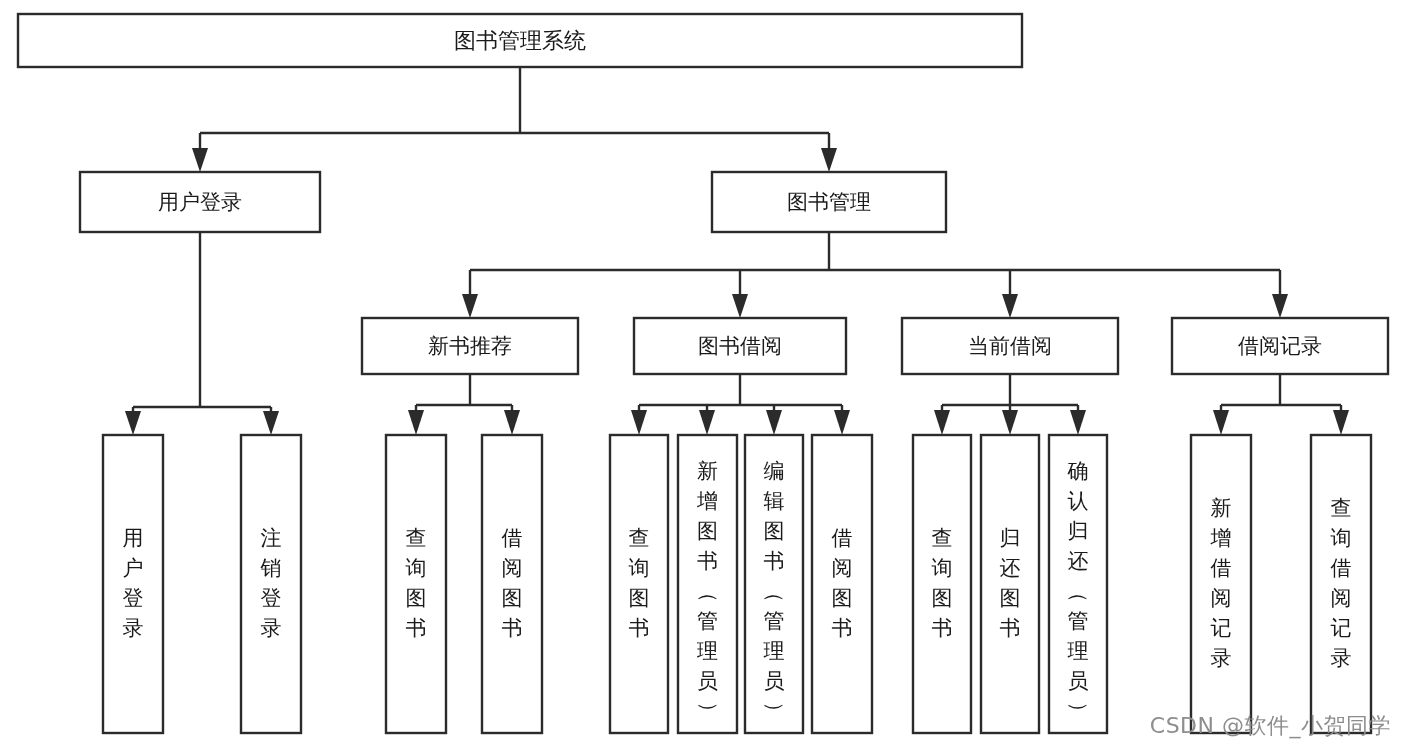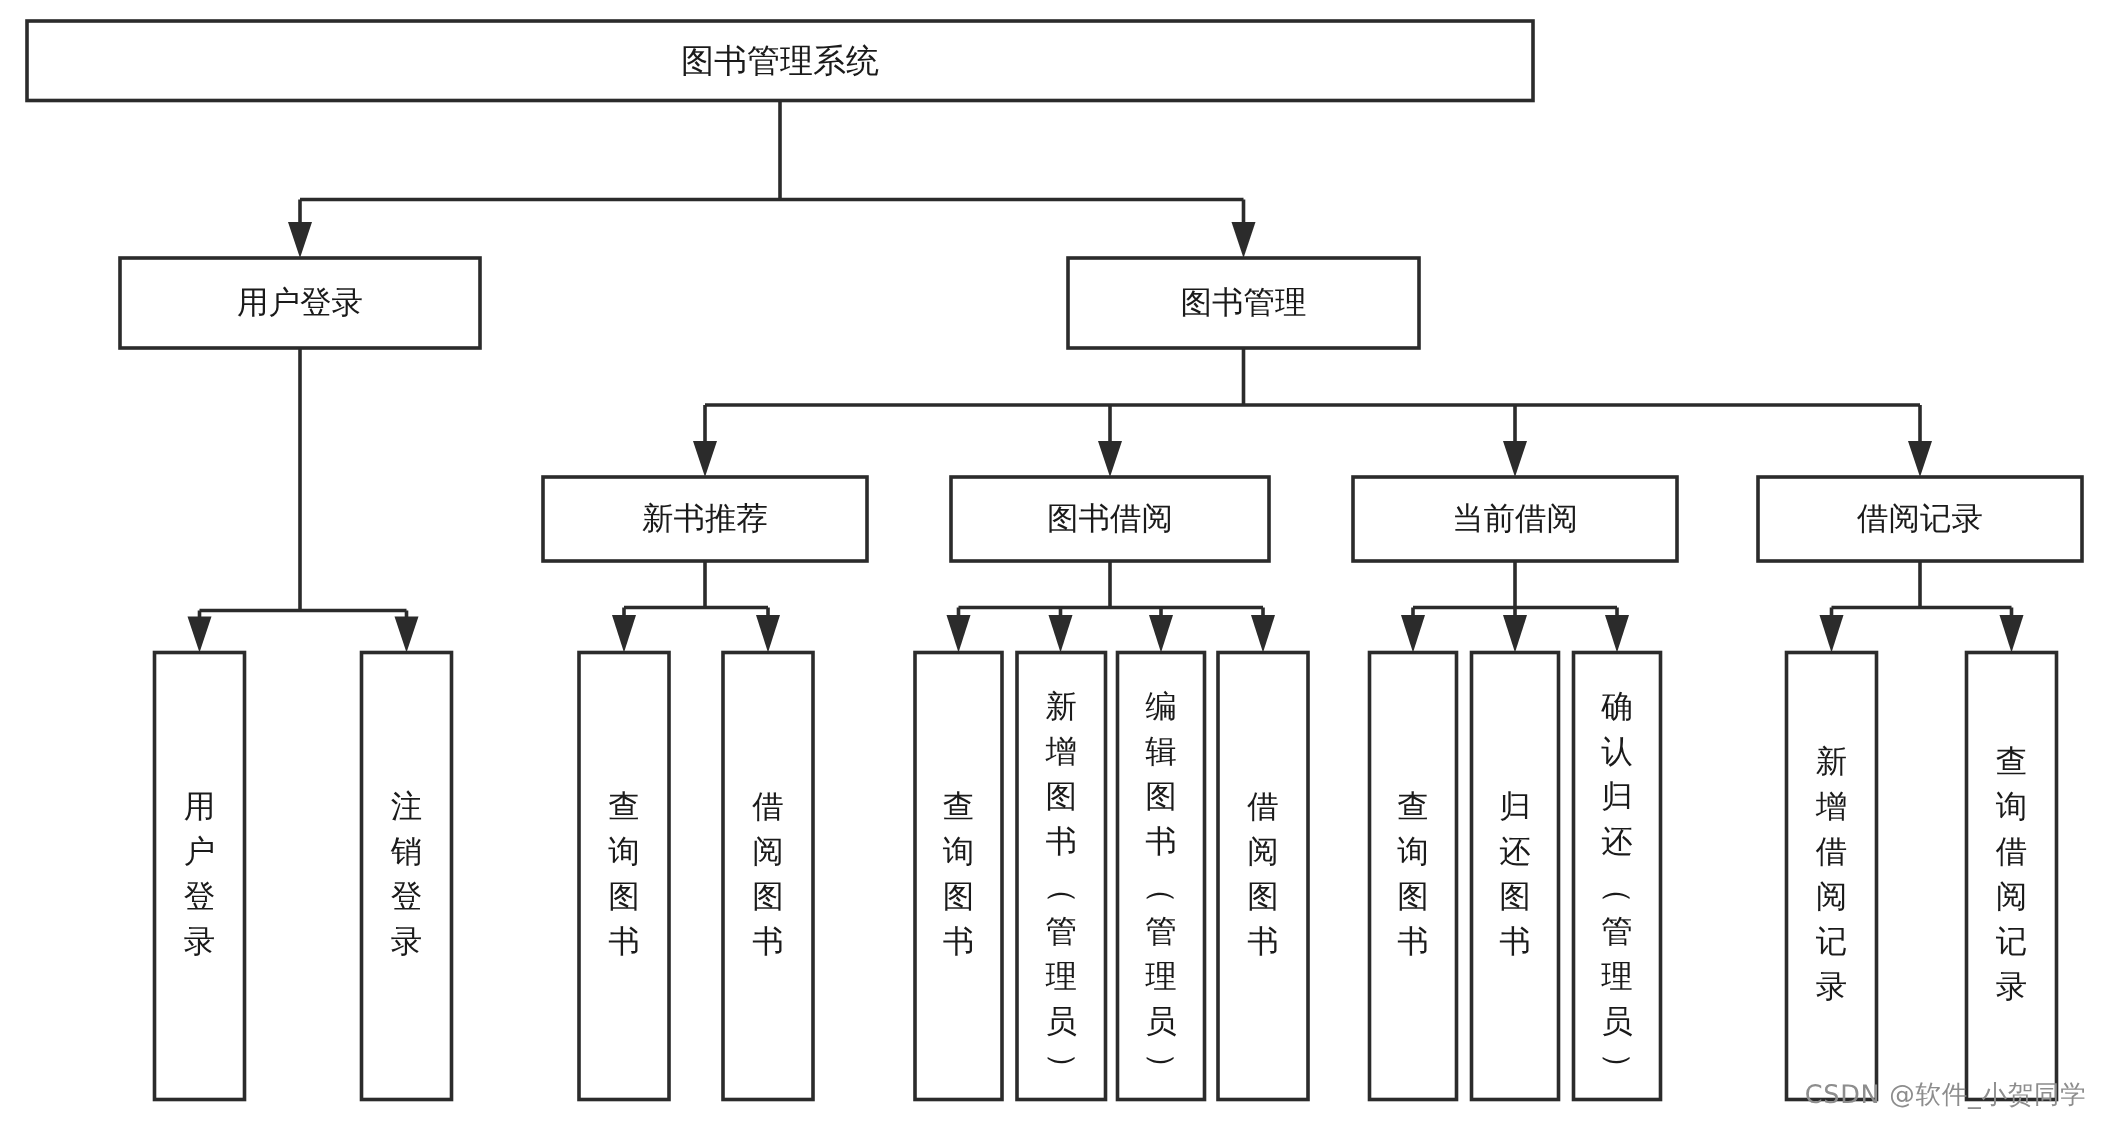--- a/index.html
+++ b/index.html
@@ -62,21 +62,21 @@
     font-size: 21px;
     fill: #1a1a1a;
     text-anchor: middle;
     dominant-baseline: middle;
   }
   .watermark {
     position: absolute;
     right: 14px;
     bottom: 6px;
     font-family: "DejaVu Sans", "Liberation Sans", sans-serif;
-    font-size: 17px;
+    font-size: 22px;
     color: #8d8d8d;
     letter-spacing: 0.5px;
     user-select: none;
     pointer-events: none;
     white-space: nowrap;
   }
 </style>
 </head>
 <body>
 

